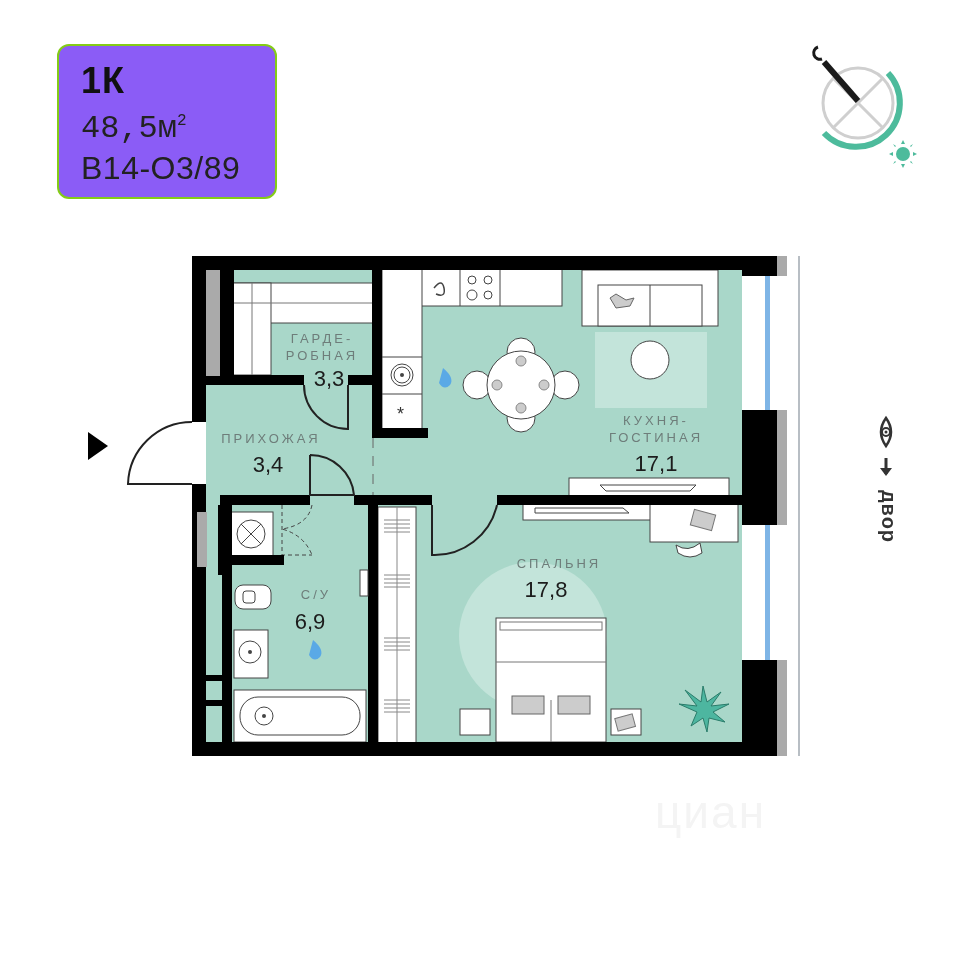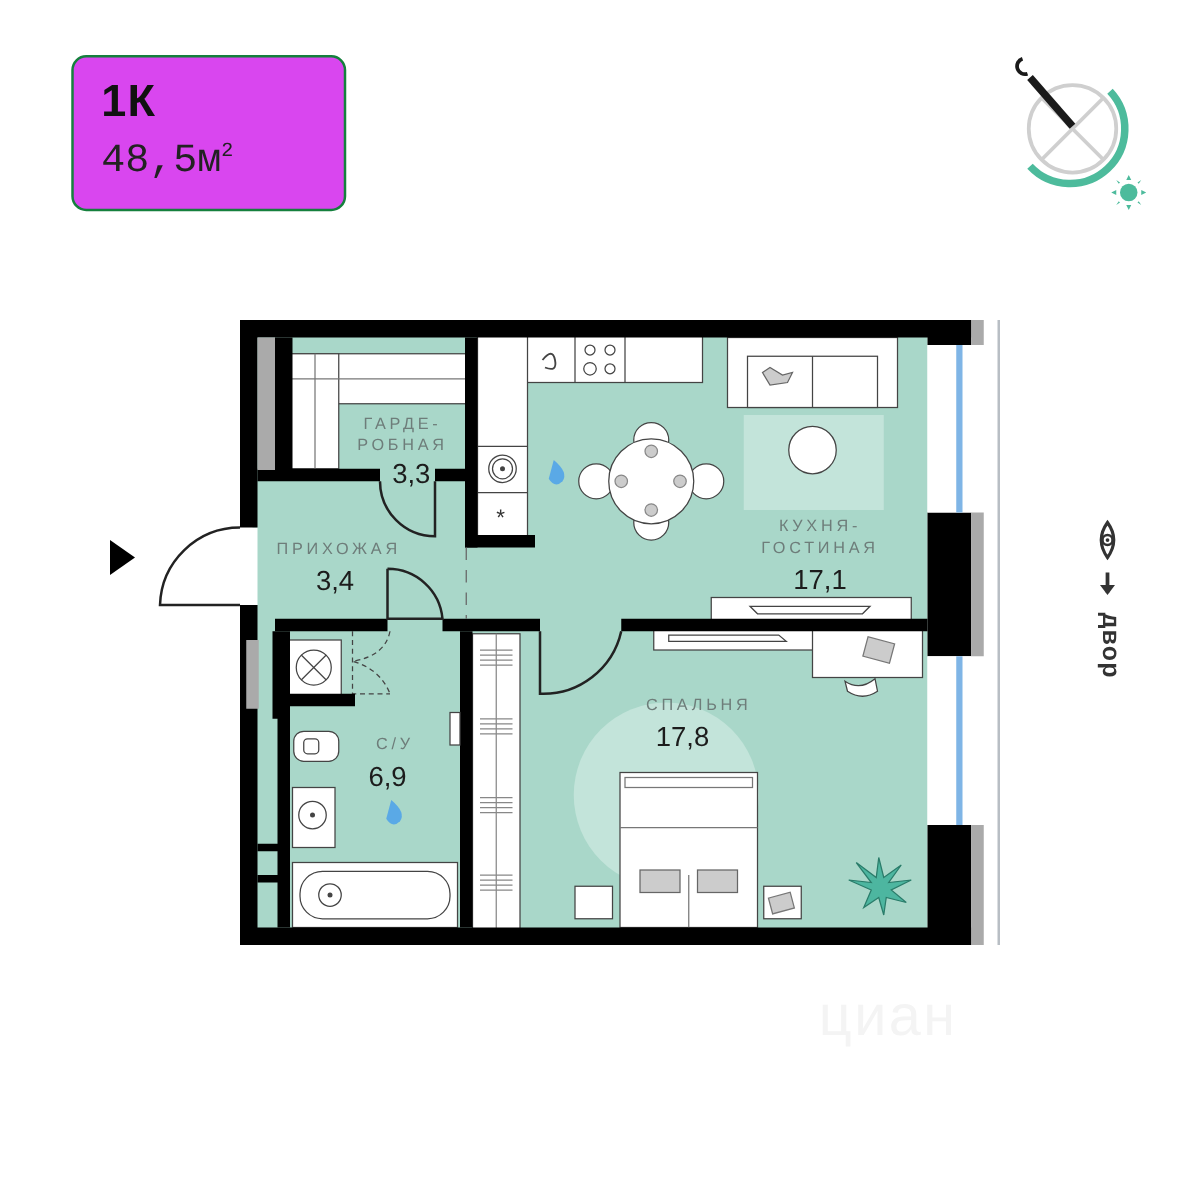--- a/index.html
+++ b/index.html
@@ -1,19 +1,19 @@
 <!DOCTYPE html>
 <html><head>
 <meta charset="utf-8">
 <style>
   html, body { margin:0; padding:0; background:#ffffff; }
   body { width:960px; height:960px; position:relative; overflow:hidden; font-family:"Liberation Sans", "DejaVu Sans", sans-serif; }
   .info-card {
-    position:absolute; left:57px; top:44px; width:220px; height:125px;
-    border:2px solid #15803d; border-radius:12px; box-sizing:border-box; background:#d946ef;
+    position:absolute; left:57px; top:44px; width:220px; height:155px;
+    border:2px solid #84cc16; border-radius:12px; box-sizing:border-box; background:#8b5cf6;
   }
   .info-card .type { position:absolute; left:22px; top:14px; font-size:36px; font-weight:bold; color:#111; letter-spacing:1px; }
   .info-card .area { position:absolute; left:22px; top:64px; font-size:32px; color:#222;font-family:Liberation Mono, monospace; }
   .info-card .area sup { font-size:16px; vertical-align:top; position:relative; top:2px; }
   .info-card .code { position:absolute; left:22px; top:104px; font-size:32px; color:#222; letter-spacing:0.5px; }
   .plan { position:absolute; left:0; top:0; width:960px; height:960px; }
   .room-label { font-family:"Liberation Sans", "DejaVu Sans", sans-serif; font-size:13px; letter-spacing:3px; fill:#6e7d7a; }
   .room-area { font-family:"Liberation Sans", "DejaVu Sans", sans-serif; font-size:22px; fill:#1c1c1c; }
   .view-label {
     position:absolute; left:868px; top:410px; width:40px; height:150px;
@@ -23,20 +23,21 @@
     transform:rotate(90deg); font-size:20px; font-weight:bold; color:#333; letter-spacing:1px;
   }
   .watermark { position:absolute; left:655px; top:785px; font-size:46px; color:#f4f4f4; letter-spacing:2px; }
 </style>
 </head>
 <body>
 
 <div class="info-card">
   <div class="type">1К</div>
   <div class="area"><span>48,5м</span><sup>2</sup></div>
+  <div class="code">B14-O3/89</div>
 </div>
 
 <svg class="plan" viewBox="0 0 960 960" style="pointer-events:none">
   <g>
     <circle cx="858" cy="103" r="35" fill="none" stroke="#cfcfcf" stroke-width="3"></circle>
     <line x1="833" y1="128" x2="883" y2="78" stroke="#cfcfcf" stroke-width="3"></line>
     <line x1="833" y1="78" x2="883" y2="128" stroke="#cfcfcf" stroke-width="3"></line>
     <path d="M 888 73 A 42 42 0 0 1 824 133" fill="none" stroke="#4dbb9c" stroke-width="6"></path>
     <line x1="824" y1="62" x2="858" y2="101" stroke="#1a1a1a" stroke-width="6"></line>
     <path d="M 818 47 A 6 6 0 1 0 822 59" fill="none" stroke="#1a1a1a" stroke-width="3"></path>

